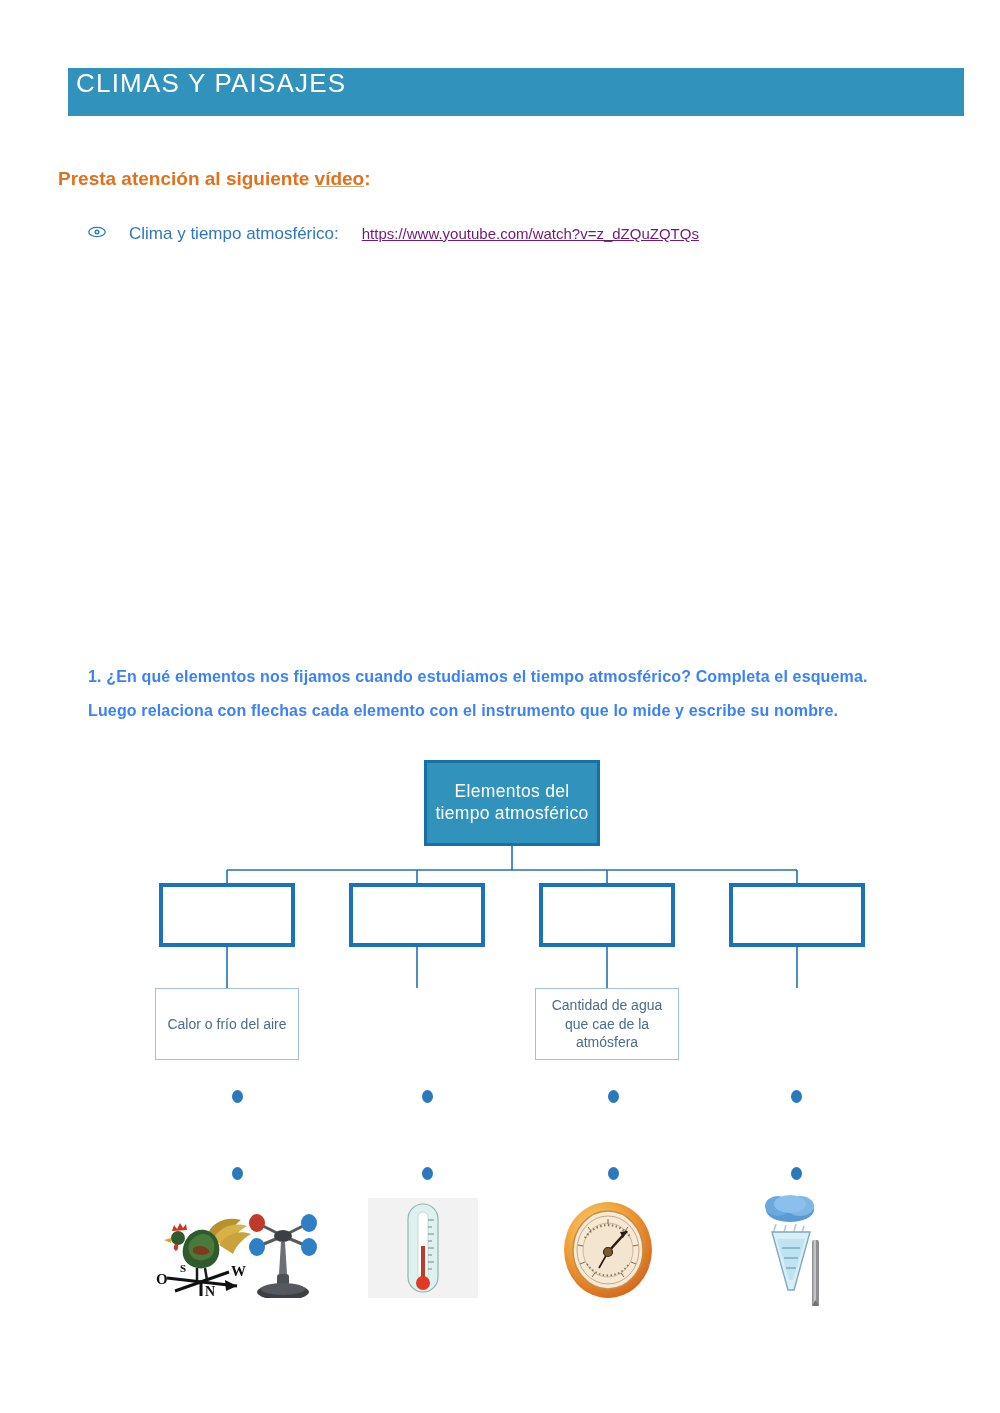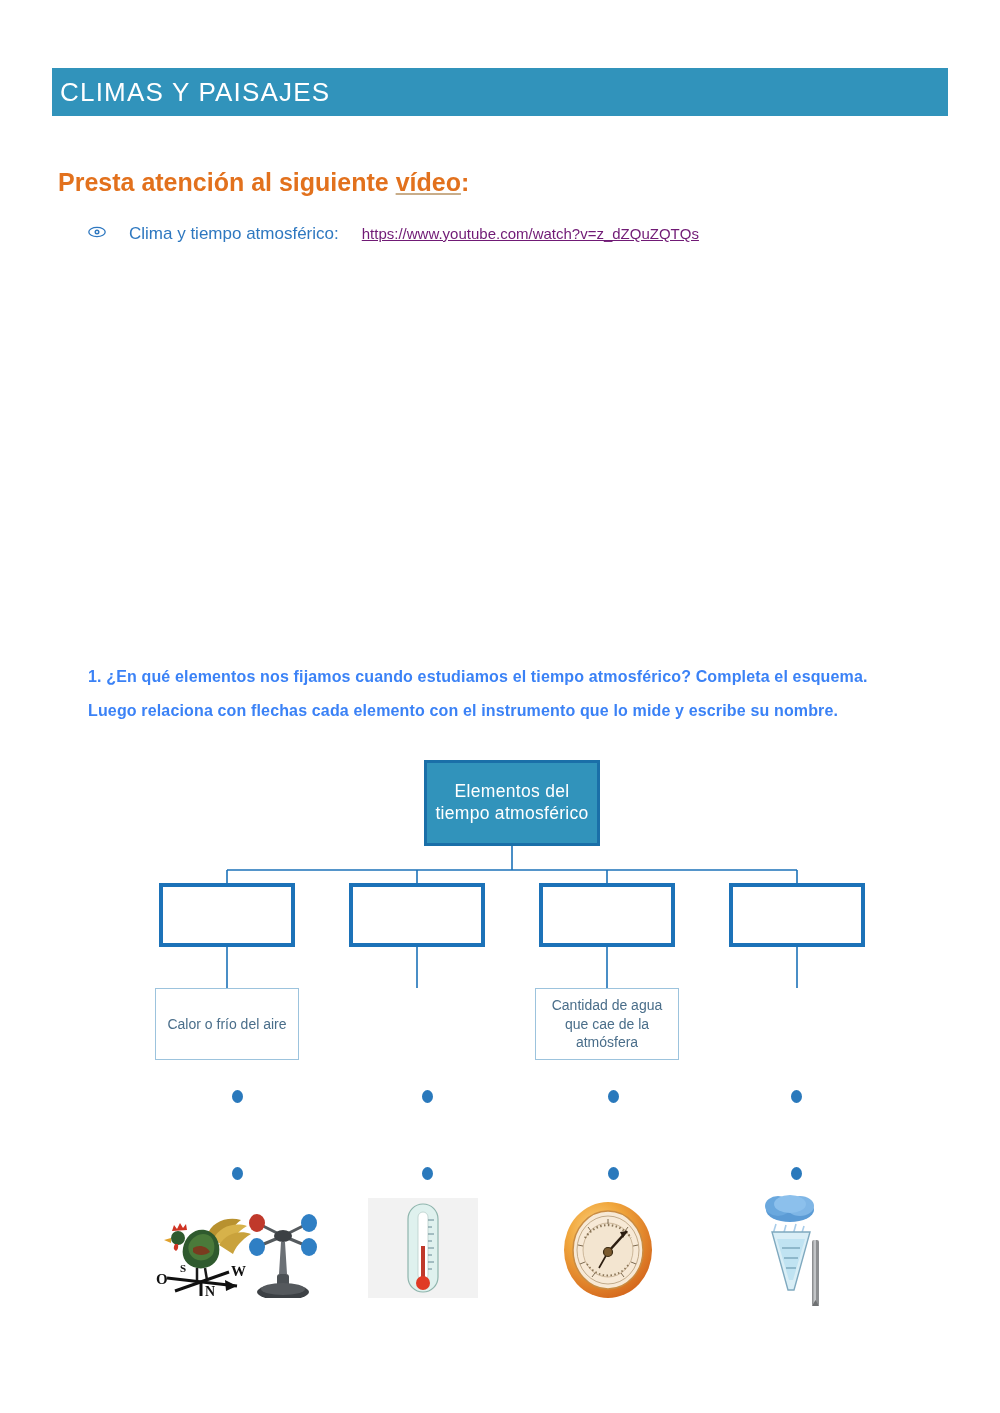--- a/index.html
+++ b/index.html
@@ -12,42 +12,42 @@
     width: 1000px;
     height: 1413px;
     position: relative;
     font-family: "Liberation Sans", sans-serif;
     overflow: hidden;
   }
 
   
   .banner {
     position: absolute;
-    left: 52px;
+    left: 68px;
     top: 68px;
     width: 896px;
     height: 48px;
     background: #3193bb;
     display: flex;
-    align-items: center;
+    align-items: flex-start;
   }
   .banner-title {
     color: #ffffff;
     font-size: 26px;
     letter-spacing: 1.2px;
     font-weight: 400;
     padding-left: 8px;
   }
 
   
   .instruction {
     position: absolute;
     left: 58px;
     top: 168px;
-    font-size: 25px;
+    font-size: 19px;
     font-weight: bold;
     color: #e2711d;
     white-space: nowrap;
   }
   .instruction .u {
     text-decoration: underline;
     text-decoration-color: #c8ad8a;
   }
 
   

